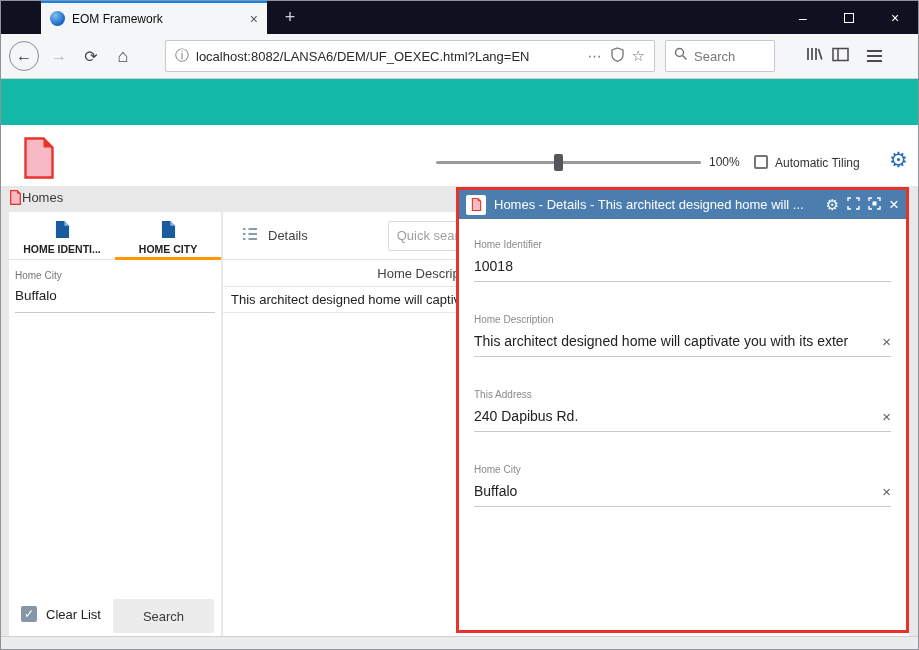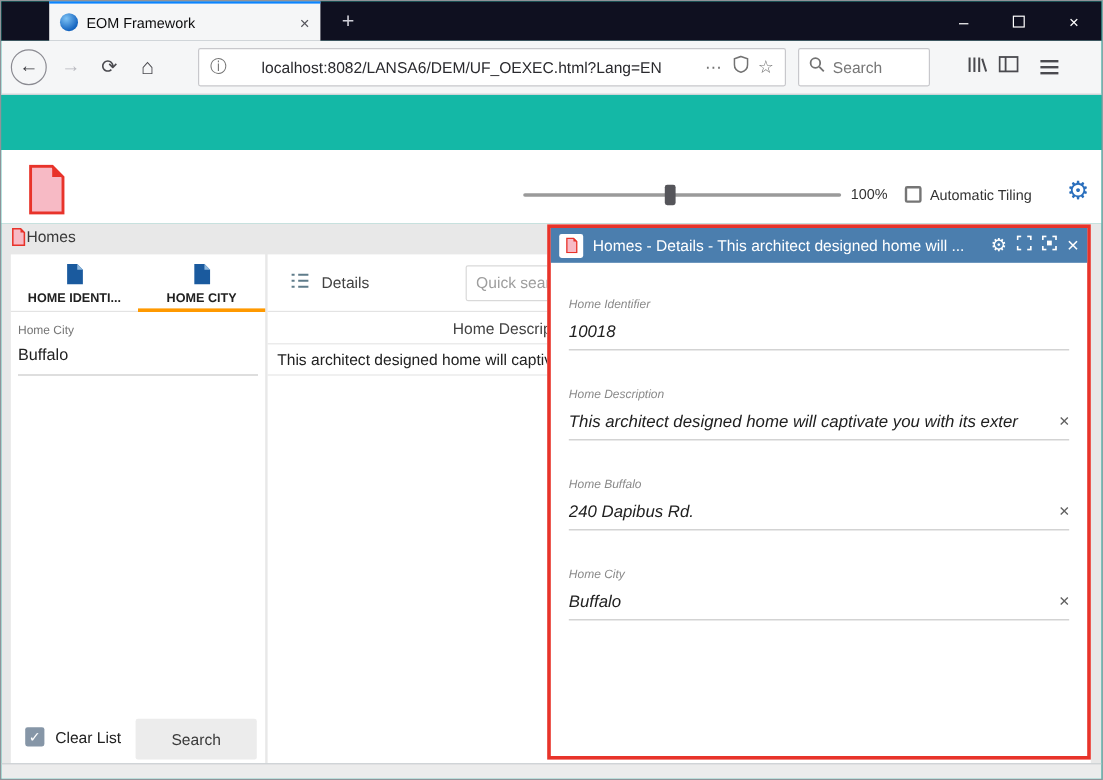--- a/index.html
+++ b/index.html
@@ -19,21 +19,21 @@
   .max-glyph { width:10px; height:10px; border:1px solid #fff; display:block; }
 
   
   .navbar { position:absolute; left:0; top:33px; width:100%; height:45px; background:#f5f6f7; border-bottom:1px solid #d0d0d4; display:flex; align-items:center; padding:0 8px; }
   .back-btn { width:30px; height:30px; border:1px solid #8b8b92; border-radius:50%; display:flex; align-items:center; justify-content:center; color:#35353a; font-size:16px; background:#f5f6f7; flex:0 0 auto; }
   .nav-ico { width:28px; text-align:center; color:#4a4a4f; font-size:16px; flex:0 0 auto; }
   .fwd { color:#b8b8bf; margin-left:6px; }
   .rel { margin-left:4px; } .hom { margin-left:4px; font-size:18px; }
   .urlbar { margin-left:28px; width:490px; height:32px; background:#fff; border:1px solid #c8c8cc; border-radius:2px; display:flex; align-items:center; gap:7px; padding:0 9px; flex:0 0 auto; }
   .info-ico { color:#737373; font-size:14px; }
-  .url-text { flex:1; font-size:13px; color:#2a2a2e; white-space:nowrap; overflow:hidden;margin-left:22px; }
+  .url-text { flex:1; font-size:13px; color:#2a2a2e; white-space:nowrap; overflow:hidden; }
   .url-right { display:flex; align-items:center; gap:8px; color:#737373; }
   .overflow-ico { font-size:14px; letter-spacing:1px; }
   .star-ico { font-size:15px; }
   .searchbar { margin-left:10px; width:110px; height:32px; background:#fff; border:1px solid #c8c8cc; border-radius:2px; display:flex; align-items:center; gap:6px; padding:0 8px; flex:0 0 auto; }
   .searchbar input { border:none; outline:none; width:62px; font-size:13px; color:#333; font-family:"Liberation Sans",sans-serif; background:transparent; }
   .searchbar input::placeholder { color:#777; }
   .lib-ico { margin-left:30px; } .sb-ico { margin-left:8px; }
   .burger { display:flex; flex-direction:column; gap:3px; margin-left:14px; padding:4px; }
   .burger span { display:block; width:15px; height:2px; background:#4a4a4f; }
 
@@ -89,21 +89,21 @@
   .cp-header-cell { width:412px; text-align:center; font-size:13px; color:#424242; }
   .cp-row { height:26px; border-bottom:1px solid #e6e6e6; display:flex; align-items:center; padding-left:8px; font-size:13px; color:#212121; white-space:nowrap; overflow:hidden; }
 
   
   .modal { position:absolute; left:455px; top:1px; width:453px; height:446px; border:3px solid #e8332a; background:#fff; display:flex; flex-direction:column; }
   .modal-header { height:29px; background:#4b7eae; display:flex; align-items:center; gap:8px; padding:0 7px; flex:0 0 auto; }
   .modal-chip { width:20px; height:20px; background:#fff; border-radius:2px; display:flex; align-items:center; justify-content:center; flex:0 0 auto; }
   .modal-title { flex:1; color:#fff; font-size:13px; white-space:nowrap; overflow:hidden; text-overflow:ellipsis; }
   .mh-gear { color:#fff; font-size:15px; line-height:1; }
   .mh-close { color:#fff; font-size:17px; line-height:1; }
-  .modal-body { flex:1; padding:30px 15px 0;font-style:italic; }
+  .modal-body { flex:1; padding:20px 15px 0; }
   .m-field { margin-bottom:32px; }
   .m-label { font-size:10px; color:#8a8a8a; }
   .m-valrow { display:flex; align-items:flex-end; margin-top:8px; padding-bottom:7px; border-bottom:1px solid #c9c9c9; }
   .m-value { flex:1; font-size:14px; color:#212121; white-space:nowrap; overflow:hidden; }
   .m-clear { font-size:15px; color:#616161; line-height:1; margin-left:8px; }
 
   
   .statusbar { position:absolute; left:0; top:635px; width:100%; height:15px; background:#ececec; border-top:1px solid #d0d0d4; }
 </style>
 </head>
@@ -289,21 +289,21 @@
 
         <div class="m-field">
           <div class="m-label">Home Description</div>
           <div class="m-valrow">
             <span class="m-value">This architect designed home will captivate you with its exter</span>
             <span class="m-clear">×</span>
           </div>
         </div>
 
         <div class="m-field">
-          <div class="m-label">Home Buffalo</div>
+          <div class="m-label">This Address</div>
           <div class="m-valrow">
             <span class="m-value">240 Dapibus Rd.</span>
             <span class="m-clear">×</span>
           </div>
         </div>
 
         <div class="m-field">
           <div class="m-label">Home City</div>
           <div class="m-valrow">
             <span class="m-value">Buffalo</span>

